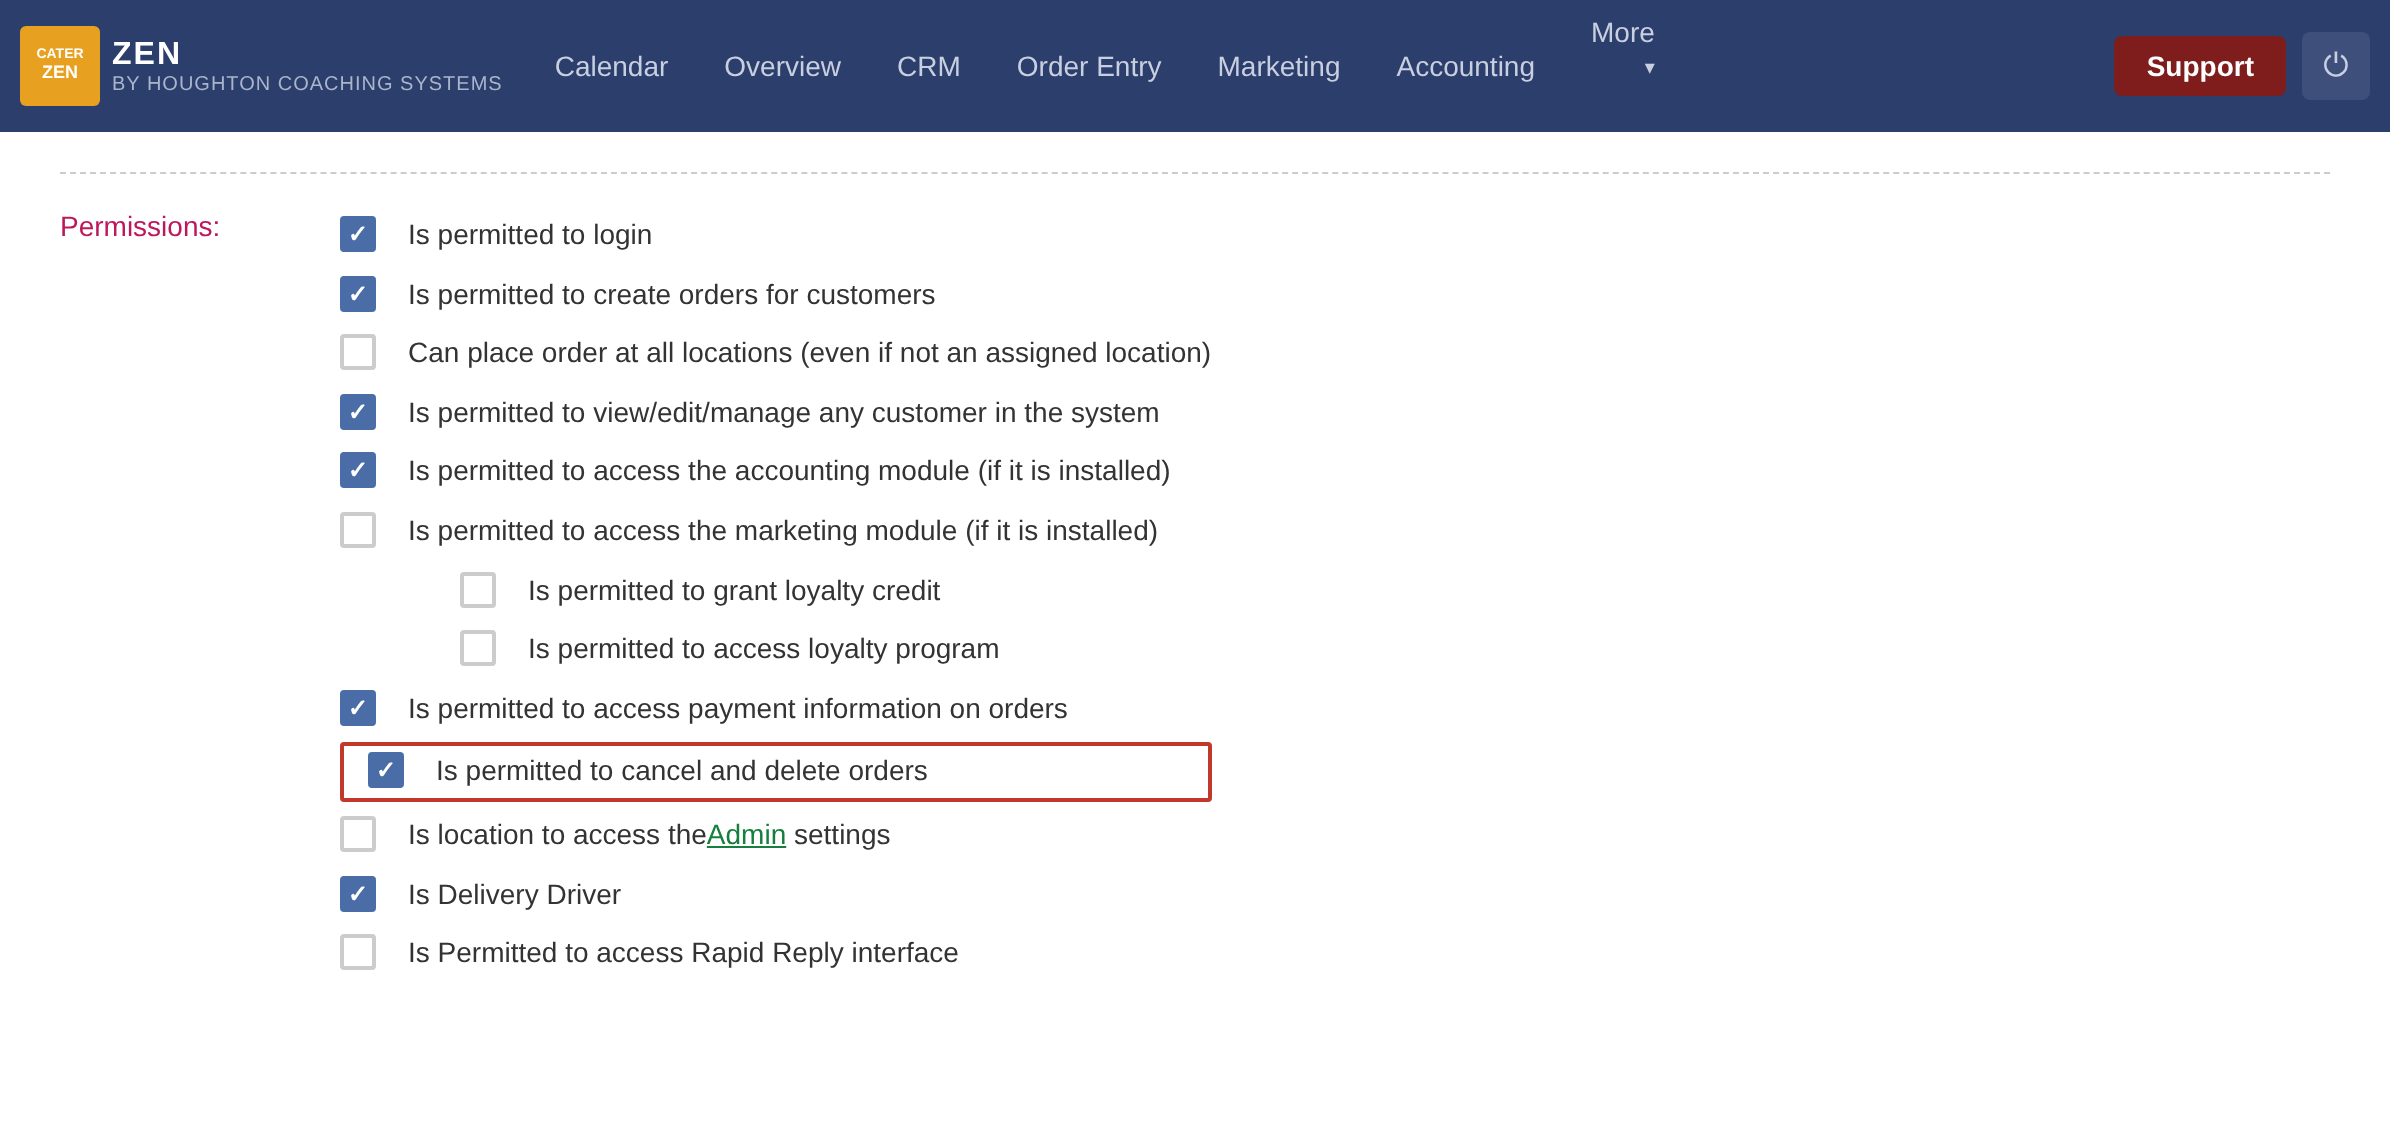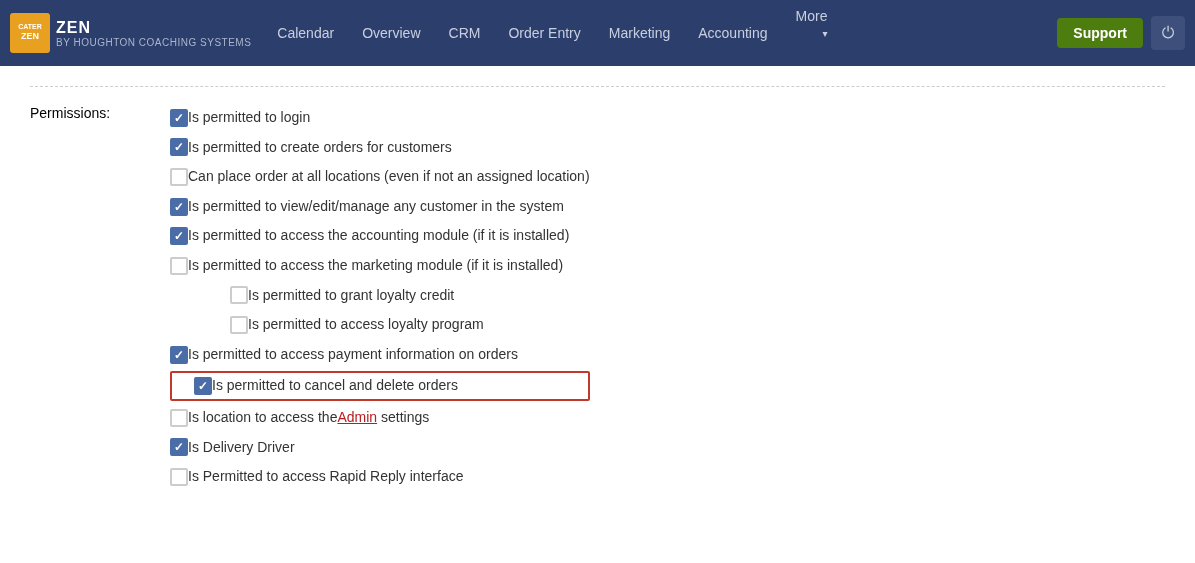--- a/index.html
+++ b/index.html
@@ -59,21 +59,21 @@
       gap: 4px;
       flex-direction: column;
     }
     .navbar-right {
       margin-left: auto;
       display: flex;
       align-items: center;
       gap: 8px;
     }
     .btn-support {
-      background: #4d7c0f;
+      background: #7f1d1d;
       color: #fff;
       border: none;
       padding: 7px 16px;
       font-size: 14px;
       font-weight: bold;
       border-radius: 4px;
       cursor: pointer;
     }
     .btn-power {
       background: #3d4f7a;
@@ -96,40 +96,39 @@
       padding: 20px 30px;
     }
 
     
     .permissions-section {
       display: flex;
       align-items: flex-start;
       gap: 0;
     }
     .permissions-label {
-      color: #000000;
+      color: #be185d;
       font-size: 14px;
       min-width: 140px;
       padding-top: 2px;
       font-weight: normal;
     }
     .permissions-list {
       display: flex;
       flex-direction: column;
       gap: 0;
     }
     .perm-row {
       display: flex;
-      align-items: center;
       padding: 5px 0;
-      gap: 0;
+      gap: 16px;
     }
     .perm-row.highlighted {
       border: 2px solid #c0392b;
-      padding: 3px 22px;
+      padding: 3px 12px;
       border-radius: 2px;
     }
     .perm-row.sub-row {
       padding-left: 60px;
     }
     .perm-checkbox {
       width: 18px;
       height: 18px;
       border: 2px solid #4a6da7;
       border-radius: 2px;
@@ -153,21 +152,21 @@
     .perm-checkbox.unchecked {
       background: #fff;
       border: 2px solid #ccc;
     }
     .perm-text {
       color: #333;
       font-size: 14px;
       line-height: 1.4;
     }
     .perm-text a {
-      color: #b91c1c;
+      color: #15803d;
       text-decoration: underline;
     }
     .perm-text strong {
       font-weight: bold;
     }
     .divider {
       border: none;
       border-top: 1px dashed #ccc;
       margin: 0;
     }

